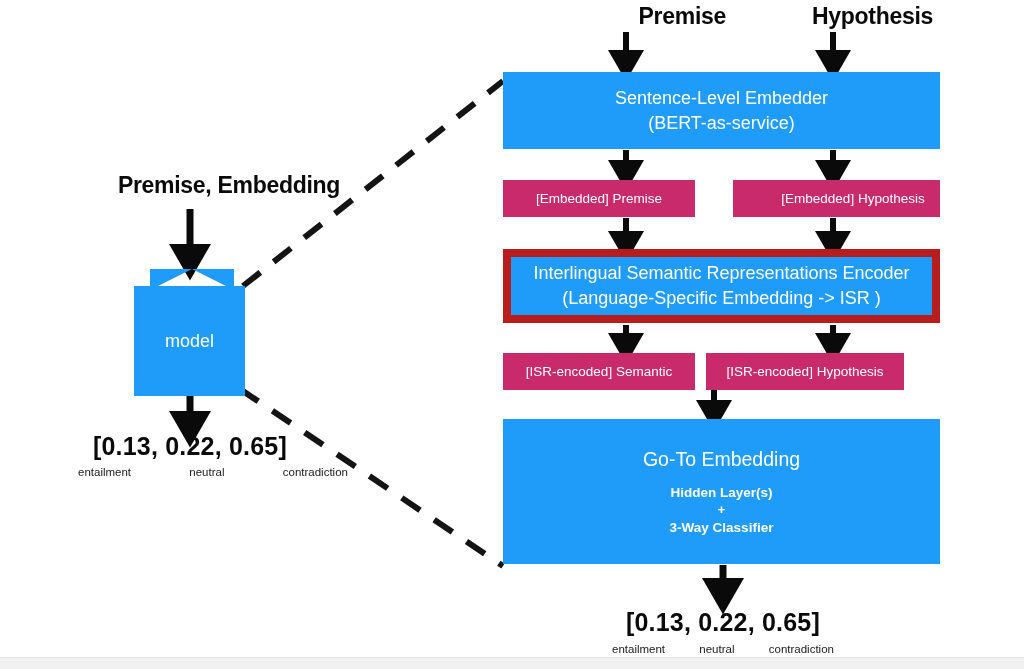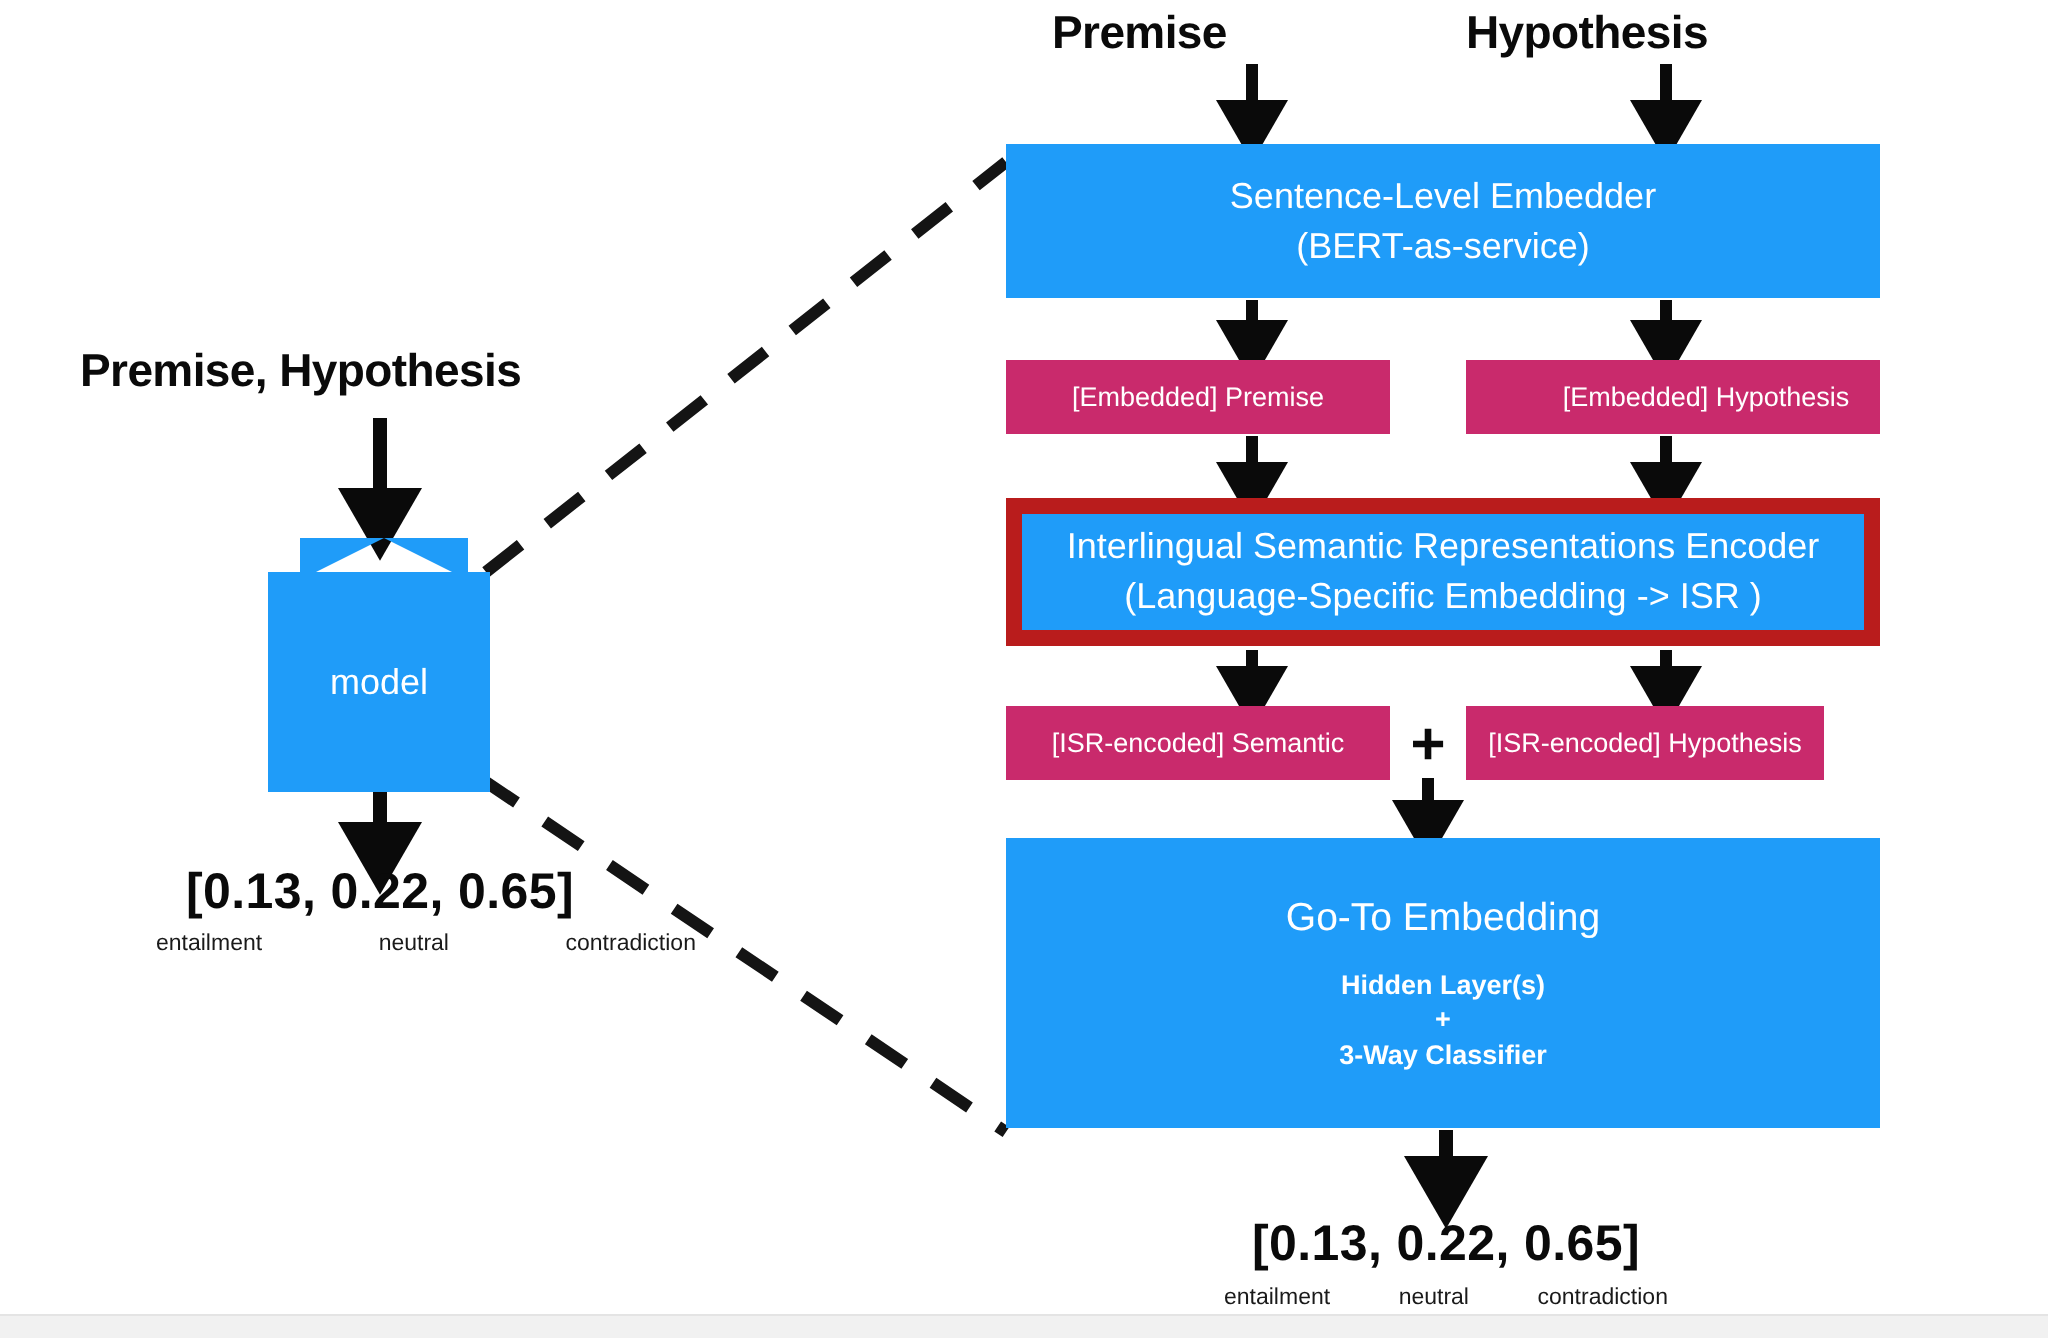--- a/index.html
+++ b/index.html
@@ -32,21 +32,21 @@
   
   .abs { position: absolute; }
 
   
   .hdr-label {
     font-size: 23px;
     font-weight: bold;
     color: #0a0a0a;
     letter-spacing: -0.3px;
     white-space: nowrap;
-    text-align: left;
+    text-align: right;
   }
   .out-vector {
     font-size: 25px;
     font-weight: bold;
     color: #0a0a0a;
     letter-spacing: 0.2px;
     white-space: nowrap;
     text-align: center;
   }
   .out-legend {
@@ -208,21 +208,21 @@
     </g>
 
     <g>
       <line x1="243" y1="286" x2="503" y2="81" stroke="#141414" stroke-width="6" stroke-dasharray="22 17" stroke-linecap="butt"></line>
     </g>
     <g>
       <line x1="240" y1="389" x2="503" y2="566" stroke="#141414" stroke-width="6" stroke-dasharray="22 17" stroke-linecap="butt"></line>
     </g>
   </svg>
 
-  <div class="abs hdr-label" style="left:40px; top:172px; width:300px;">Premise, Hypothesis</div>
+  <div class="abs hdr-label" style="left:40px; top:172px; width:300px;">Premise, Embedding</div>
 
   <div class="model-shape" style="left:134px; top:269px; width:111px; height:104px;">
     <div class="chev"></div>
     <div class="body">
       <span class="model-label">model</span>
     </div>
   </div>
 
   <div class="abs out-vector" style="left:40px; top:432px; width:300px;">[0.13, 0.22, 0.65]</div>
 
@@ -243,21 +243,21 @@
   </div>
   <div class="abs pink-box" style="left:733px; top:180px; width:207px; height:37px;padding-left:33px;">[Embedded] Hypothesis</div>
 
   <div class="abs blue-box bordered" style="left:503px; top:249px; width:437px; height:74px;">
     <div class="box-title-md">Interlingual Semantic Representations Encoder</div>
     <div class="box-title-md">(Language-Specific Embedding -&gt; ISR )</div>
   </div>
 
   <div class="abs pink-box" style="left:503px; top:353px; width:192px; height:37px;">[ISR-encoded] Semantic</div>
   <div class="abs plus-sign" style="left:703px; top:358px; width:22px; text-align:center;">+</div>
-  <div class="abs pink-box" style="left:733px; top:353px; width:179px; height:37px;">[ISR-encoded] Hypothesis</div>
+  <div class="abs pink-box" style="left:706px; top:353px; width:198px; height:37px;">[ISR-encoded] Hypothesis</div>
 
   <div class="abs blue-box" style="left:503px; top:419px; width:437px; height:145px;">
     <div class="box-title-lg">Go-To Embedding</div>
     <div class="box-sub">Hidden Layer(s)</div>
     <div class="box-plus">+</div>
     <div class="box-sub" style="margin-top:0;">3-Way Classifier</div>
   </div>
 
   <div class="abs out-vector" style="left:573px; top:608px; width:300px;">[0.13, 0.22, 0.65]</div>
 

